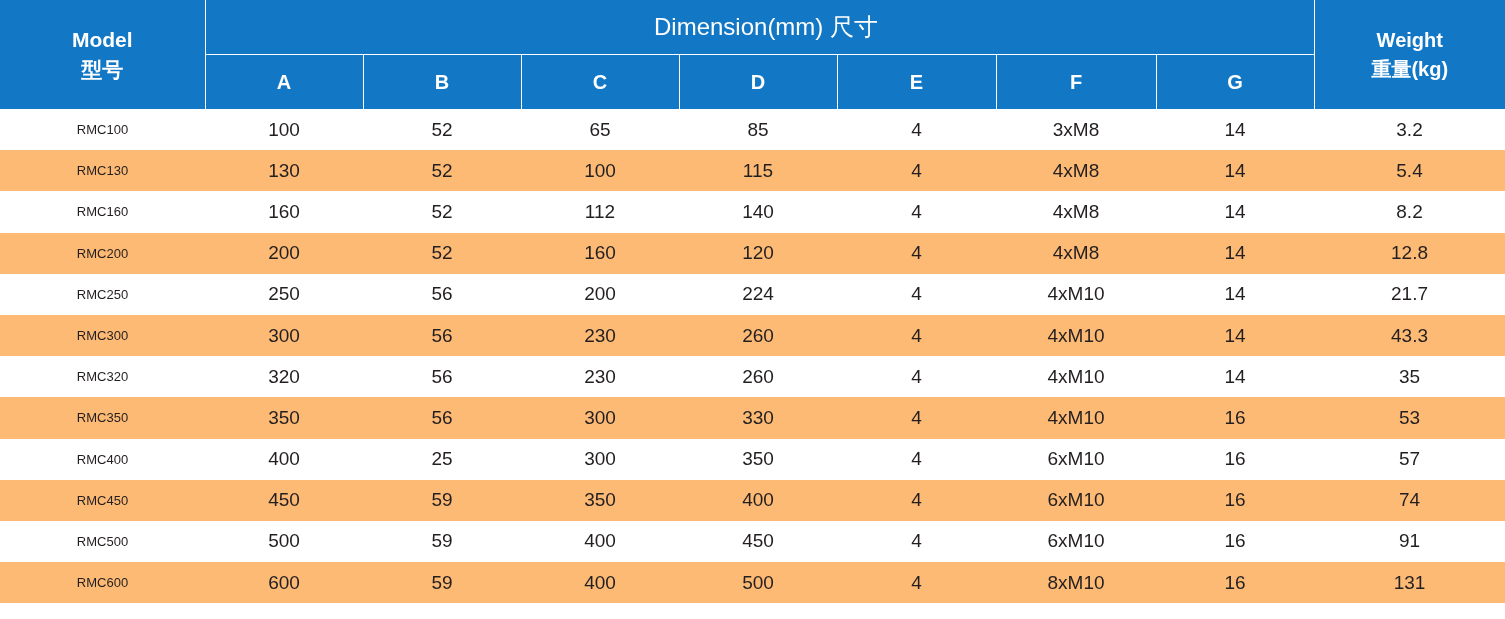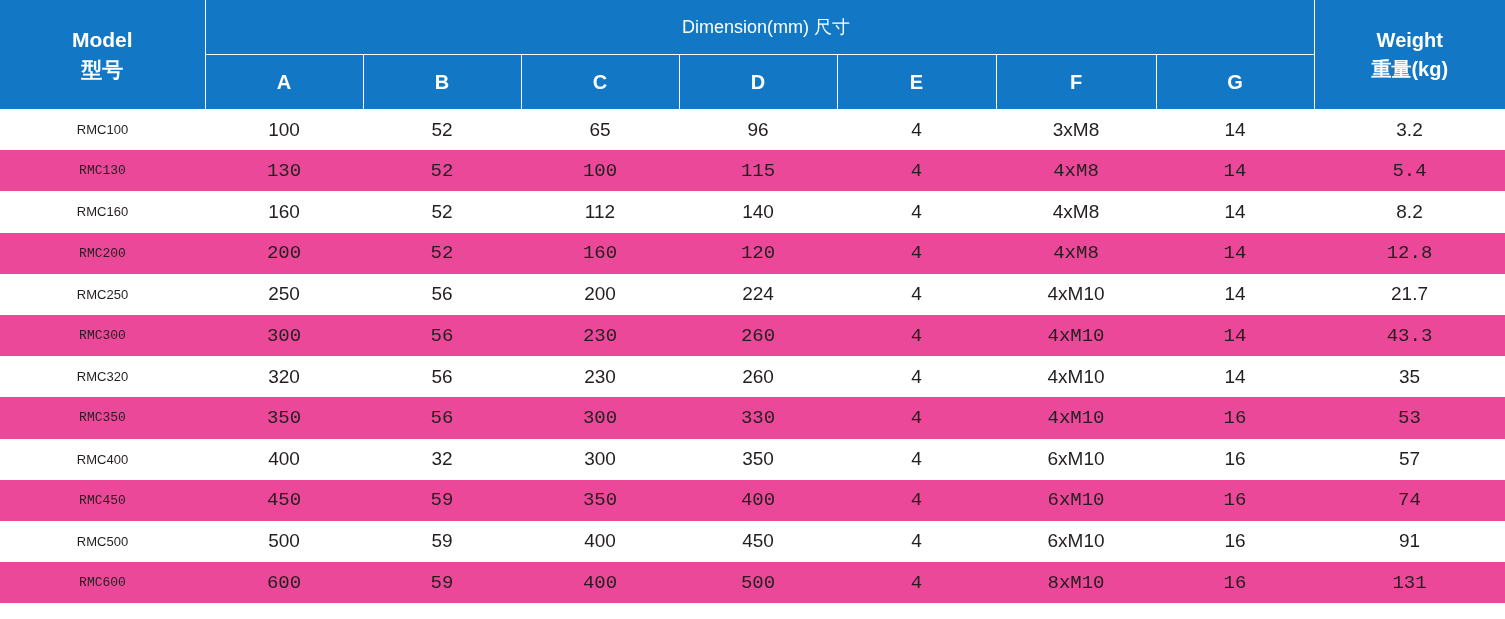--- a/index.html
+++ b/index.html
@@ -33,21 +33,21 @@
   }
   th.model-head {
     font-size: 21px;
     line-height: 1.42;
     height: 108px;
     border-left: none;
     border-top: none;
     border-bottom: none;
   }
   th.dim-head {
-    font-size: 18px;
+    font-size: 24px;
     height: 54px;
     font-weight: normal;
     border-top: none;
     padding-left: 13px;
   }
   th.sub-head {
     font-size: 20px;
     height: 54px;
     border-bottom: none;
   }
@@ -60,22 +60,21 @@
     border-bottom: none;
     margin-left: 40px;
   }
   tbody td {
     font-size: 19px;
     color: #231f20;
     height: 41.2px;
     border: none;
   }
   tbody tr.alt td {
-    background: #ec4899;
-    font-family: Liberation Mono, monospace;
+    background: #fdba74;
   }
   tbody tr td:first-child {
     font-size: 13px;
   }
   .col-model { width: 205px; }
   .col-a { width: 158px; }
   .col-b { width: 158px; }
   .col-c { width: 158px; }
   .col-d { width: 158px; }
   .col-e { width: 159px; }
@@ -119,21 +118,21 @@
       <th class="sub-head">F</th>
       <th class="sub-head">G</th>
     </tr>
   </thead>
   <tbody id="table-body">
       <tr>
         <td>RMC100</td>
         <td>100</td>
         <td>52</td>
         <td>65</td>
-        <td>96</td>
+        <td>85</td>
         <td>4</td>
         <td>3xM8</td>
         <td>14</td>
         <td>3.2</td>
       </tr>
       <tr class="alt">
         <td>RMC130</td>
         <td>130</td>
         <td>52</td>
         <td>100</td>
@@ -205,21 +204,21 @@
         <td>300</td>
         <td>330</td>
         <td>4</td>
         <td>4xM10</td>
         <td>16</td>
         <td>53</td>
       </tr>
       <tr>
         <td>RMC400</td>
         <td>400</td>
-        <td>32</td>
+        <td>25</td>
         <td>300</td>
         <td>350</td>
         <td>4</td>
         <td>6xM10</td>
         <td>16</td>
         <td>57</td>
       </tr>
       <tr class="alt">
         <td>RMC450</td>
         <td>450</td>

